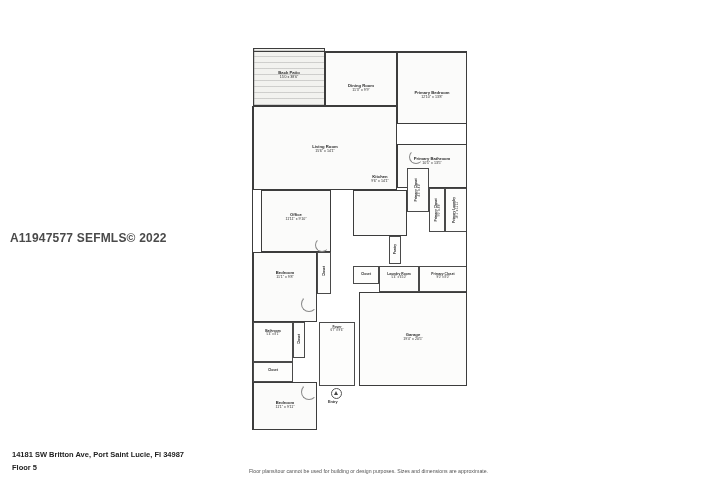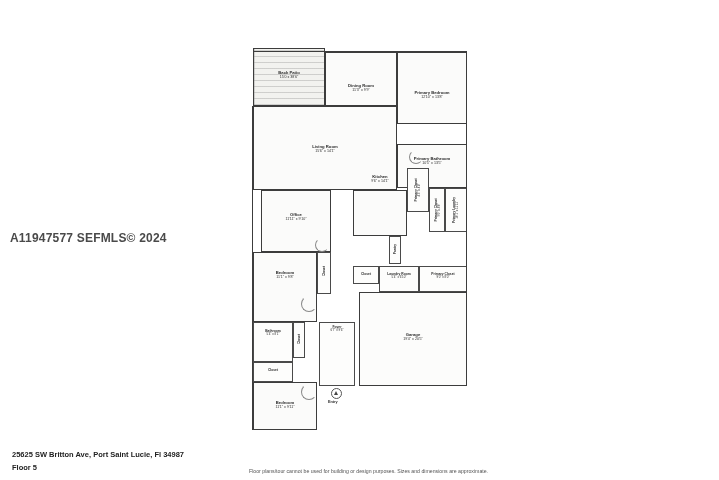--- a/index.html
+++ b/index.html
@@ -150,21 +150,21 @@
     font-weight: bold;
     color: #2b2b2b;
     white-space: nowrap;
   }
 </style>
 </head>
 <body>
 
 <div id="stage">
 
-  <div class="watermark">A11947577  SEFMLS© 2024</div>
+  <div class="watermark">A11947577  SEFMLS© 2022</div>
 
   <div id="plan">
 
     <div class="room patio" style="left:4px; top:4px; width:72px; height:58px;"></div>
     <div class="label" style="left:10px; top:26px; width:60px;">
       <span class="nm">Back Patio</span>
       <span class="dim">15'0 x 38'6"</span>
     </div>
 
     <div class="room" style="left:76px; top:8px; width:72px; height:54px;"></div>
@@ -297,17 +297,17 @@
     <div class="wall" style="left:4px; top:385px; width:64px; height:1.4px;"></div>
     <div class="wall" style="left:110px; top:341px; width:108px; height:1.4px;"></div>
 
     <div class="arc" style="left:52px; top:252px; width:14px; height:14px;"></div>
     <div class="arc" style="left:52px; top:340px; width:14px; height:14px;"></div>
     <div class="arc" style="left:66px; top:194px; width:12px; height:12px;"></div>
     <div class="arc" style="left:160px; top:106px; width:12px; height:12px;"></div>
 
   </div>
 
-  <div class="footer-address">25625 SW Britton Ave, Port Saint Lucie, Fl 34987</div>
+  <div class="footer-address">14181 SW Britton Ave, Port Saint Lucie, Fl 34987</div>
   <div class="footer-floor">Floor 5</div>
   <div class="footer-disclaimer">Floor plans/tour cannot be used for building or design purposes. Sizes and dimensions are approximate.</div>
 
 </div>
 
 </body></html>

